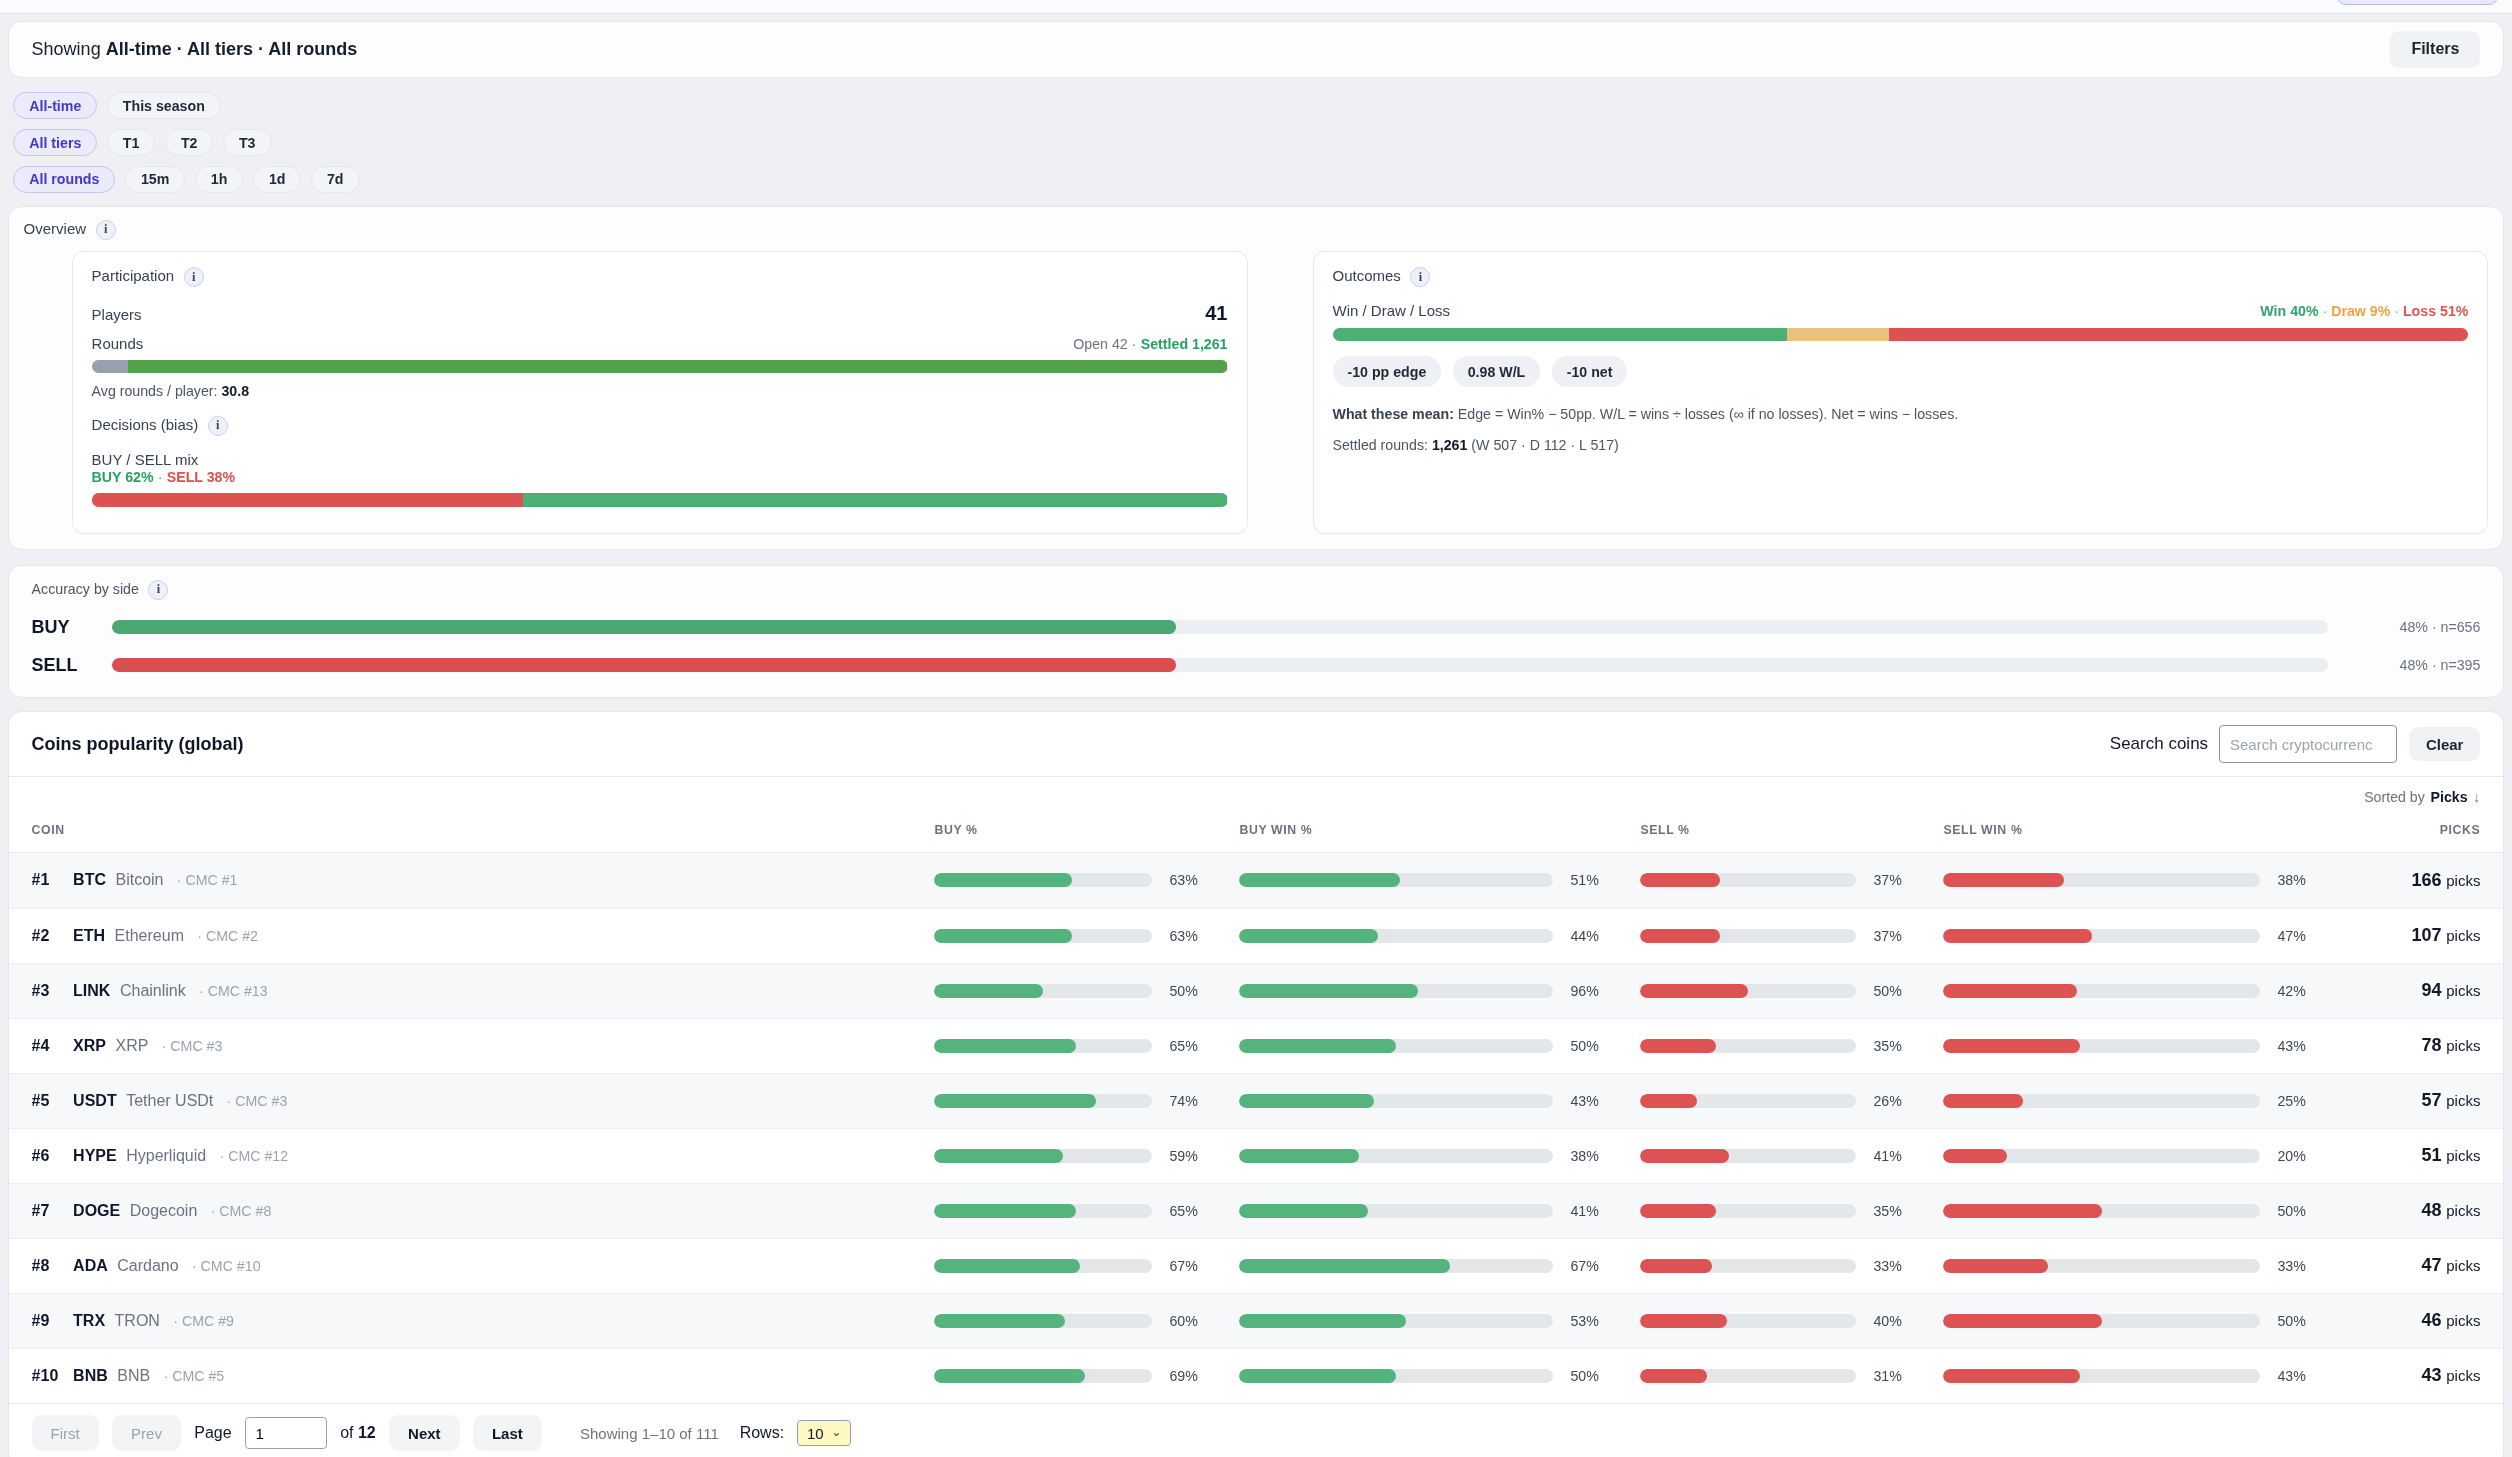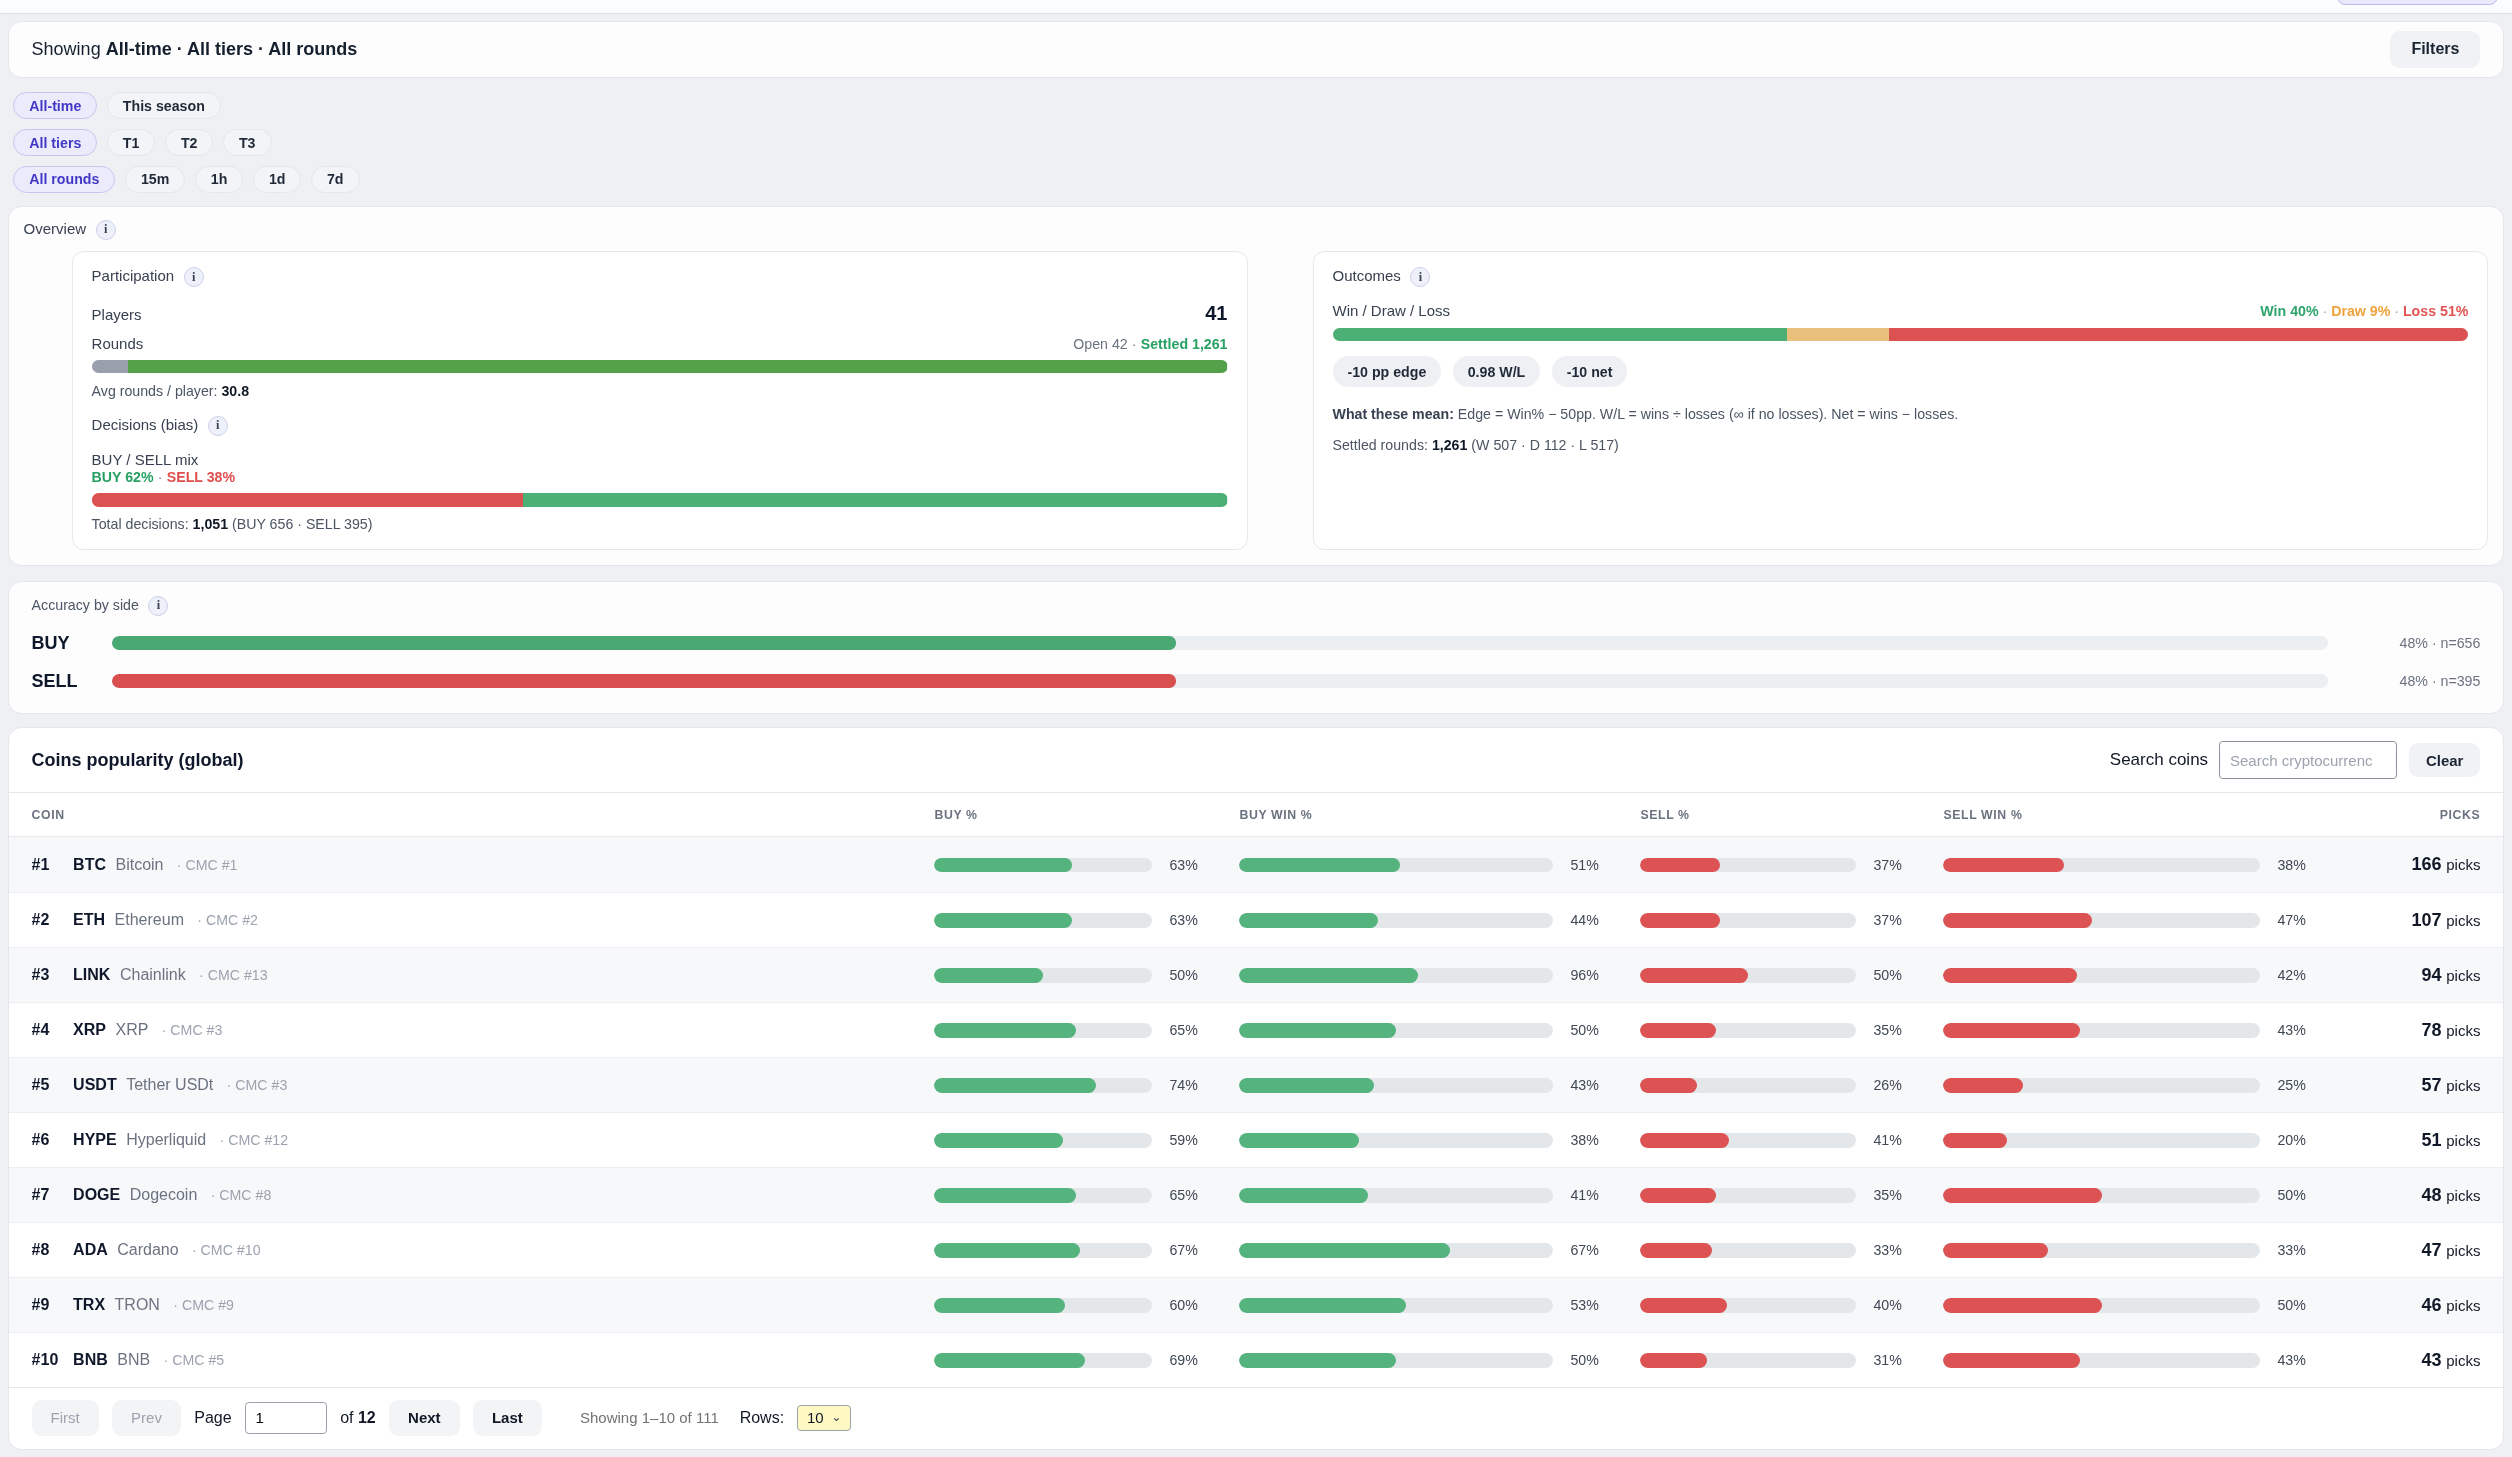--- a/index.html
+++ b/index.html
@@ -193,25 +193,20 @@
           <span>
             <span class="green-text">BUY 62%</span>
             <span class="muted">·</span>
             <span class="red-text">SELL 38%</span>
           </span>
         </div>
         <div class="bar">
           <div class="seg-red" style="width: 38%;"></div>
           <div class="seg-green2" style="width: 62%;"></div>
         </div>
-        <div class="small-line">
-          <span>Total decisions:</span>
-          <b>1,051</b>
-          <span>(BUY 656 · SELL 395)</span>
-        </div>
       </div>
 
       <div class="icard panel">
         <div class="panel-title">
           <span>Outcomes</span><span class="info-i">i</span>
         </div>
         <div class="rowline" style="margin-top:0;">
           <span class="lbl">Win / Draw / Loss</span>
           <span class="wdl-labels">
             <span class="w">Win 40%</span>
@@ -266,20 +261,25 @@
   <div class="coins-card">
     <div class="coins-head">
       <div class="coins-title">Coins popularity (global)</div>
       <div class="search-wrap">
         <span class="search-lbl">Search coins</span>
         <input class="search-input" type="text" placeholder="Search cryptocurrenc" style="">
         <button class="btn" style="padding:8.5px 17px;font-size:15px;">Clear</button>
       </div>
     </div>
 
+    <div class="sorted-row">
+      <span>Sorted by</span>
+      <b>Picks</b>
+      <span>↓</span>
+    </div>
 
     <div class="tgrid thead">
       <span>COIN</span>
       <span>BUY %</span>
         <span></span>
       <span>BUY WIN %</span>
         <span></span>
       <span>SELL %</span>
         <span></span>
       <span>SELL WIN %</span>

